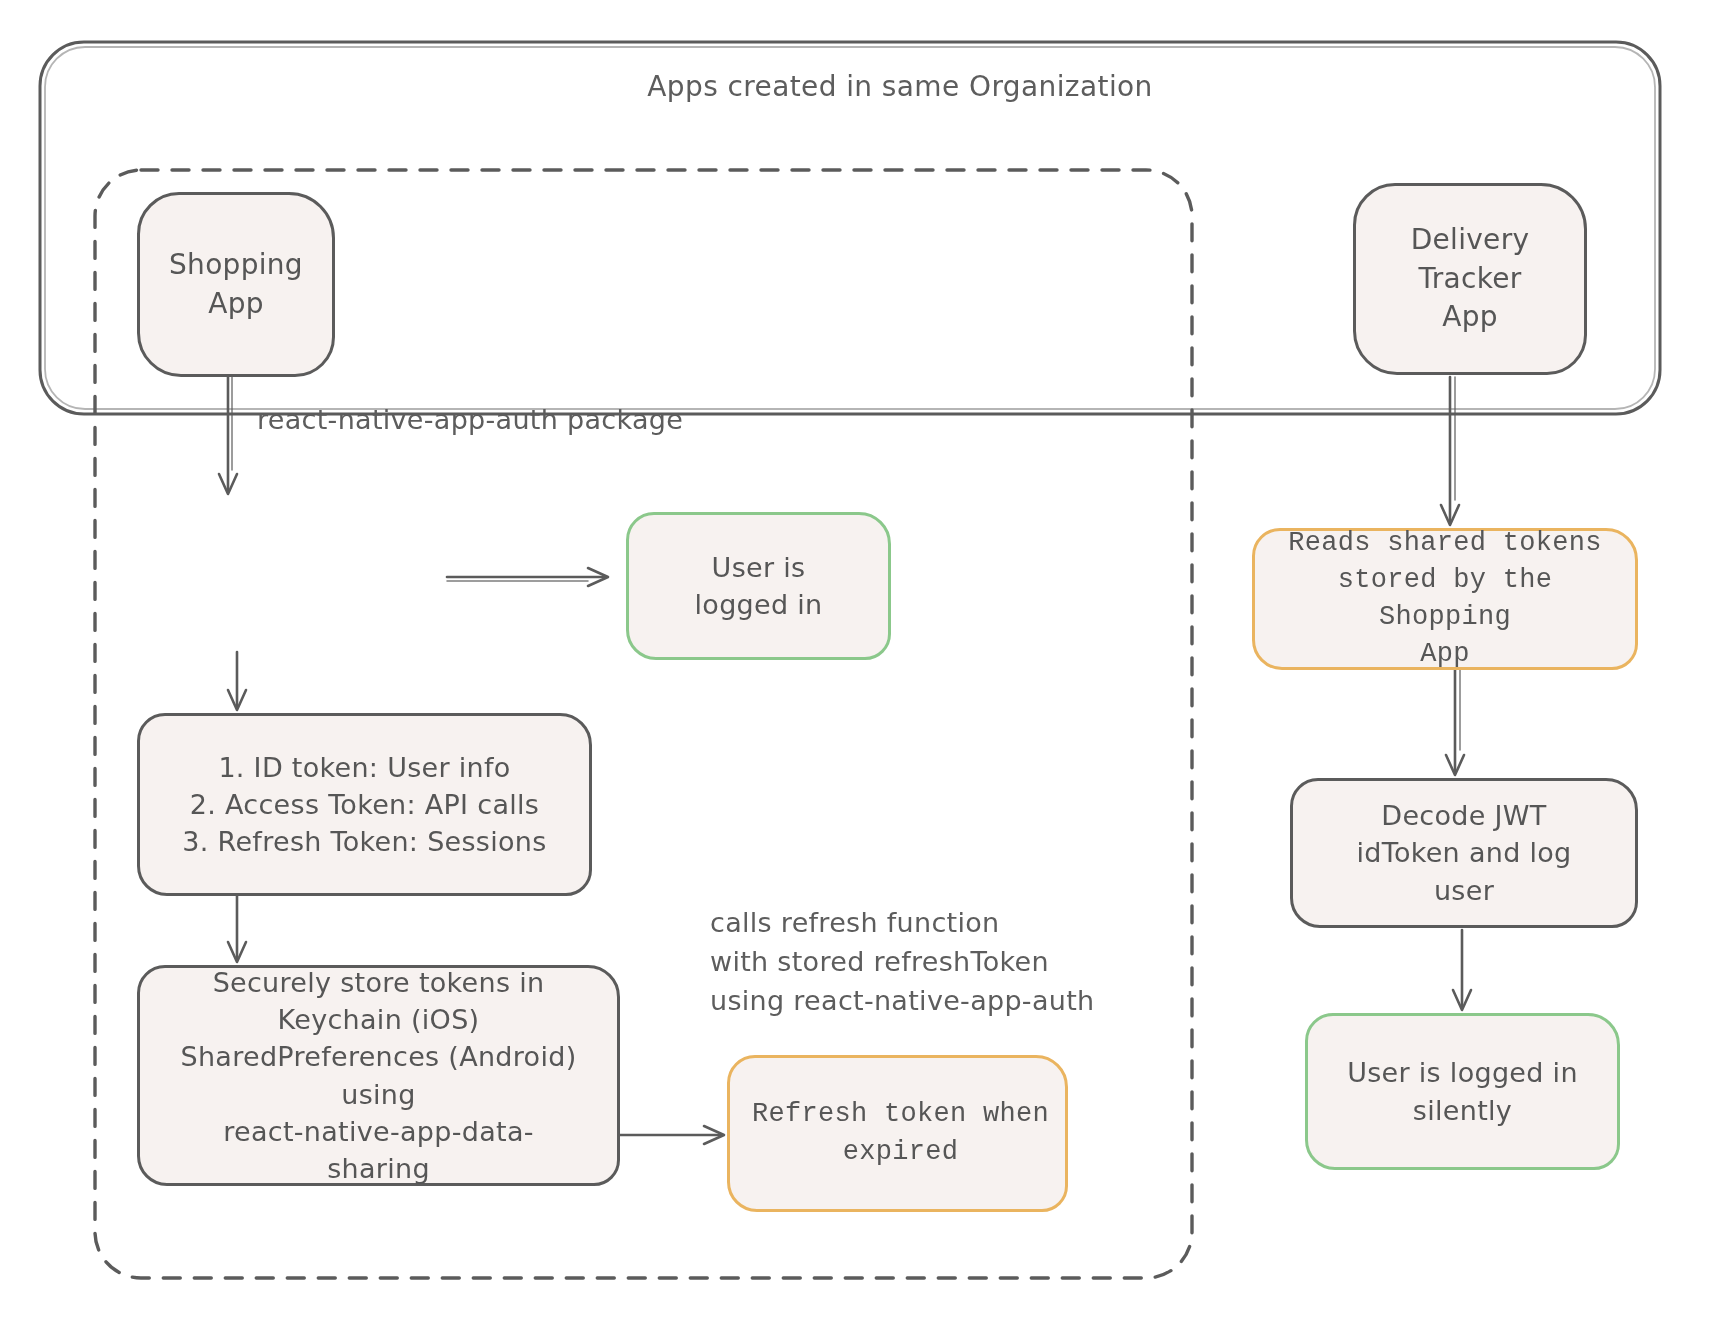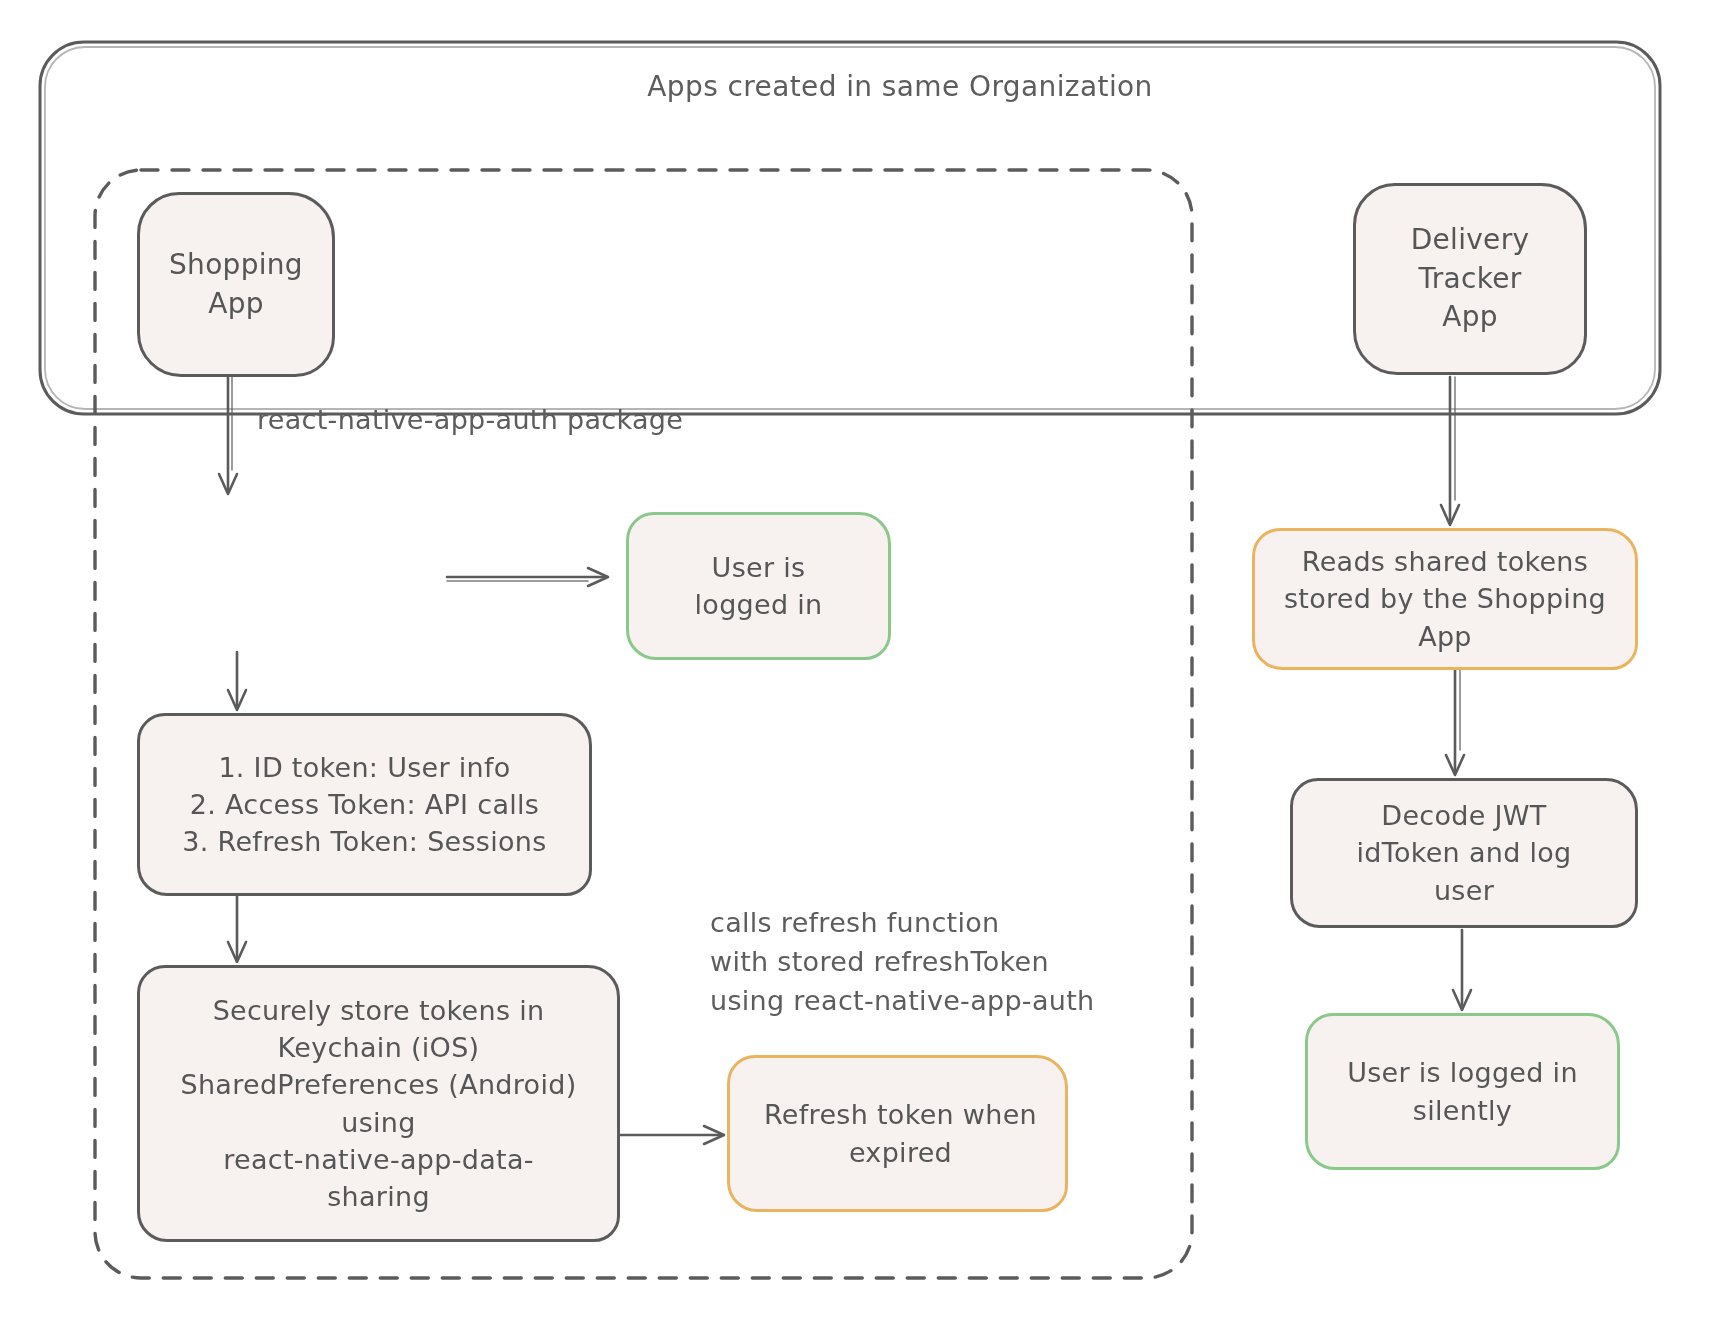--- a/index.html
+++ b/index.html
@@ -38,21 +38,21 @@
     line-height: 1.38;
     letter-spacing: 0.3px;
     color: #565656;
     padding: 6px 10px;
   }
   .node.app {
     border-radius: 42px 46px 40px 44px;
     font-size: 28px;
   }
   .node.success { border-color: #8bc88b; }
-  .node.warning { border-color: #eab45f; }
+  .node.warning { border-color: #eab45f; font-family: Liberation Mono, monospace; }
   .float-label {
     position: absolute;
     white-space: pre-line;
     font-size: 27px;
     line-height: 1.45;
     letter-spacing: 0.3px;
     color: #5d5d5d;
   }
   .frame-title {
     position: absolute;
@@ -132,21 +132,21 @@
 App</div>
 
 
   <div class="node success" style="left:613px; top:512px; width:265px; height:148px;margin-left:13px;">User is
 logged in</div>
 
   <div class="node" style="left:137px; top:713px; width:455px; height:183px;">1. ID token: User info
 2. Access Token: API calls
 3. Refresh Token: Sessions</div>
 
-  <div class="node" style="left:137px; top:965px; width:483px; height:277px;text-align:center;">Securely store tokens in
+  <div class="node" style="left:137px; top:965px; width:483px; height:221px;text-align:center;">Securely store tokens in
 Keychain (iOS)
 SharedPreferences (Android)
 using
 react-native-app-data-
 sharing</div>
 
   <div class="node warning" style="left:727px; top:1055px; width:341px; height:157px;padding-left:16px;">Refresh token when
 expired</div>
 
   <div class="node warning" style="left:1252px; top:528px; width:386px; height:142px;">Reads shared tokens

